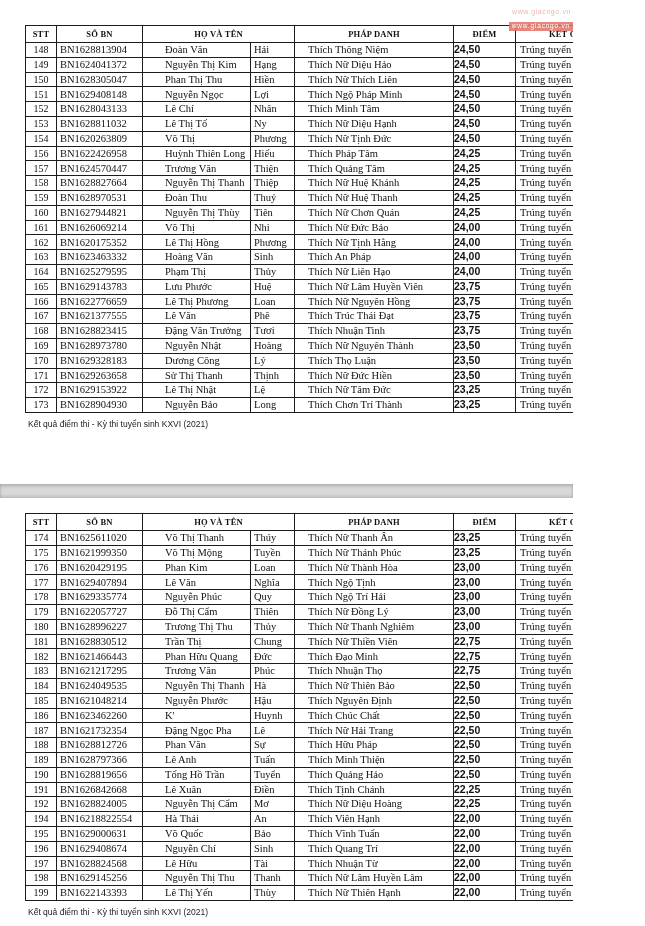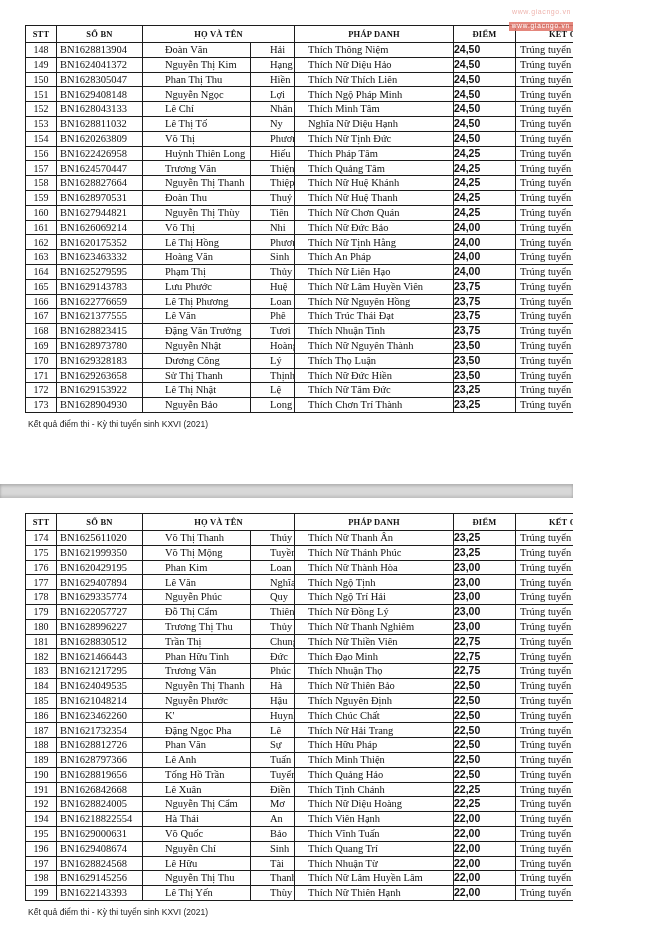--- a/index.html
+++ b/index.html
@@ -14,21 +14,21 @@
                 border:1.6px solid #000;}
   .page1 table.results{margin-top:25px;}
   .page2 table.results{margin-top:15px;}
   th,td{border:1px solid #1c1c1c;overflow:hidden;white-space:nowrap;padding:0;}
   thead th{height:16px;font-size:8.5px;font-weight:bold;text-align:center;
            font-family:"Liberation Serif",serif;letter-spacing:.2px;}
   tbody td{height:13.8px;line-height:13.5px;font-size:10.5px;}
   td.col0{text-align:center;font-size:10px;}
   td.col1{padding-left:3px;}
   td.col2{padding-left:22px;}
-  td.col3{padding-left:19px;margin-top:39px;}
+  td.col3{padding-left:3px;margin-top:39px;}
   td.col4{padding-left:13px;}
   td.col5{font-family:"Liberation Sans",sans-serif;font-weight:bold;font-size:10.5px;}
   td.col6{padding-left:4px;}
   .footer{width:605px;margin-left:28px;margin-top:6px;display:flex;justify-content:space-between;
           font-family:"Liberation Sans",sans-serif;font-size:8.5px;color:#1a1a1a;}
   .wm-faint{position:absolute;top:8px;right:2px;font-family:"Liberation Sans",sans-serif;
             font-size:7px;letter-spacing:.6px;color:rgba(224,117,106,0.55);filter:blur(0.4px);}
   .wm-box{position:absolute;top:22px;right:0;background:rgba(224,117,106,0.88);color:#fff;
           font-family:"Liberation Sans",sans-serif;font-size:6.5px;line-height:8.5px;
           padding:0 3px;letter-spacing:.8px;}
@@ -103,21 +103,21 @@
             <td class="col3">Nhân</td>
             <td class="col4">Thích Minh Tâm</td>
             <td class="col5">24,50</td>
             <td class="col6">Trúng tuyển</td>
           </tr>
           <tr>
             <td class="col0">153</td>
             <td class="col1">BN1628811032</td>
             <td class="col2">Lê Thị Tố</td>
             <td class="col3">Ny</td>
-            <td class="col4">Nghĩa Nữ Diệu Hạnh</td>
+            <td class="col4">Thích Nữ Diệu Hạnh</td>
             <td class="col5">24,50</td>
             <td class="col6">Trúng tuyển</td>
           </tr>
           <tr>
             <td class="col0">154</td>
             <td class="col1">BN1620263809</td>
             <td class="col2">Võ Thị</td>
             <td class="col3">Phương</td>
             <td class="col4">Thích Nữ Tịnh Đức</td>
             <td class="col5">24,50</td>
@@ -385,21 +385,21 @@
             <td class="col1">BN1628830512</td>
             <td class="col2">Trần Thị</td>
             <td class="col3">Chung</td>
             <td class="col4">Thích Nữ Thiền Viên</td>
             <td class="col5">22,75</td>
             <td class="col6">Trúng tuyển</td>
           </tr>
           <tr>
             <td class="col0">182</td>
             <td class="col1">BN1621466443</td>
-            <td class="col2">Phan Hữu Tinh</td>
+            <td class="col2">Phan Hữu Quang</td>
             <td class="col3">Đức</td>
             <td class="col4">Thích Đạo Minh</td>
             <td class="col5">22,75</td>
             <td class="col6">Trúng tuyển</td>
           </tr>
           <tr>
             <td class="col0">183</td>
             <td class="col1">BN1621217295</td>
             <td class="col2">Trương Văn</td>
             <td class="col3">Phúc</td>

